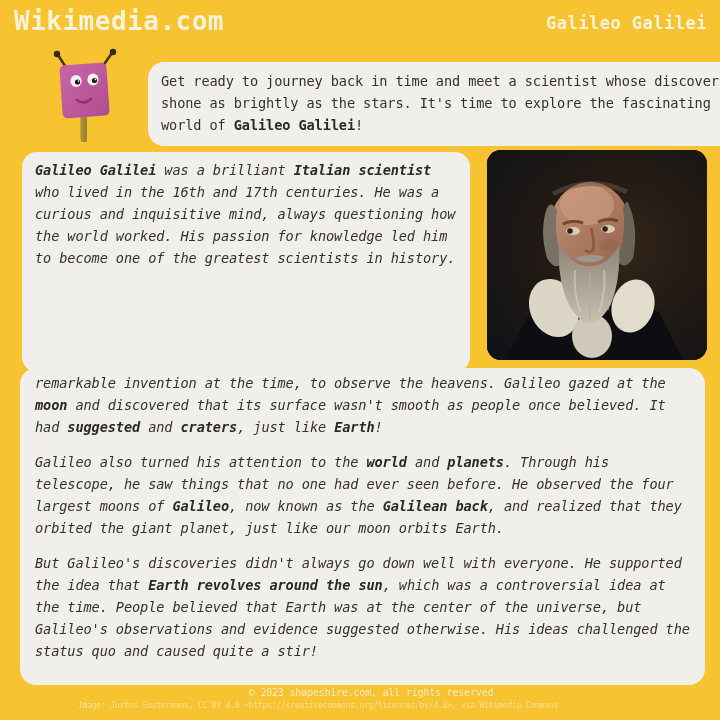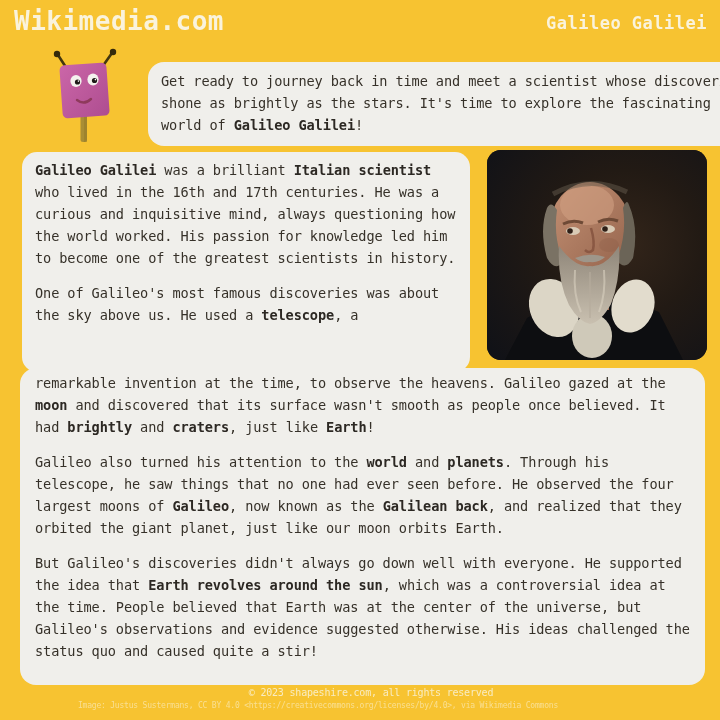--- a/index.html
+++ b/index.html
@@ -43,21 +43,21 @@
     border-radius:14px;overflow:hidden;background:#15161B;
   }
   
   .article-narrow{
     position:absolute;left:35px;top:159px;width:426px;z-index:3;
   }
   .article-wide{
     position:absolute;left:35px;top:372px;width:656px;z-index:3;
   }
   .article-narrow p,.article-wide p{
-    margin:0 0 13px 0;font-size:13.6px;line-height:22px;color:#363129;letter-spacing:-.1px;
+    margin:0 0 13px 0;font-size:13.6px;line-height:22px;color:#363129;letter-spacing:-.1px;font-style:italic;
   }
   .article-narrow p:last-child,.article-wide p:last-child{margin-bottom:0;}
   b{font-weight:bold;color:#2C2823;}
   
   .footer-copyright{
     position:absolute;left:0;top:687px;width:720px;text-align:center;
     font-size:10px;color:#F8ECC2;letter-spacing:-.2px;padding-left:11px;
   }
   .footer-credit{
     position:absolute;left:0;top:701px;width:636px;text-align:center;
@@ -141,23 +141,22 @@
     <path d="M88 108 Q103 102 118 107 Q112 113 103 112 Q94 113 88 108Z" fill="#9E968A"></path>
     <path d="M72 96 Q70 130 82 155 Q92 172 103 174 Q114 172 124 154 Q134 128 132 96 Q118 118 103 116 Q88 118 72 96Z" fill="url(#pbeard)"></path>
     <path d="M88 120 Q86 145 94 162" stroke="#D8D0C0" stroke-width="2" fill="none" opacity="0.6"></path>
     <path d="M103 122 Q103 150 103 168" stroke="#B5AC9C" stroke-width="2" fill="none" opacity="0.6"></path>
     <path d="M117 120 Q119 144 112 162" stroke="#D8D0C0" stroke-width="2" fill="none" opacity="0.6"></path>
   </svg>
 </div>
 
 <div class="article-narrow">
     <p><b>Galileo Galilei</b><span> was a brilliant </span><b>Italian scientist</b><span> who lived in the 16th and 17th centuries. He was a curious and inquisitive mind, always questioning how the world worked. His passion for knowledge led him to become one of the greatest scientists in history.</span></p>
-    <p><span>One of Galileo's most famous discoveries was about the sky above us. He used a </span><b>telescope</b><span>, a</span></p>
   </div>
 
 <div class="article-wide">
-    <p><span>remarkable invention at the time, to observe the heavens. Galileo gazed at the </span><b>moon</b><span> and discovered that its surface wasn't smooth as people once believed. It had </span><b>brightly</b><span> and </span><b>craters</b><span>, just like </span><b>Earth</b><span>!</span></p>
+    <p><span>remarkable invention at the time, to observe the heavens. Galileo gazed at the </span><b>moon</b><span> and discovered that its surface wasn't smooth as people once believed. It had </span><b>suggested</b><span> and </span><b>craters</b><span>, just like </span><b>Earth</b><span>!</span></p>
     <p><span>Galileo also turned his attention to the </span><b>world</b><span> and </span><b>planets</b><span>. Through his telescope, he saw things that no one had ever seen before. He observed the four largest moons of </span><b>Galileo</b><span>, now known as the </span><b>Galilean back</b><span>, and realized that they orbited the giant planet, just like our moon orbits Earth.</span></p>
     <p><span>But Galileo's discoveries didn't always go down well with everyone. He supported the idea that </span><b>Earth revolves around the sun</b><span>, which was a controversial idea at the time. People believed that Earth was at the center of the universe, but Galileo's observations and evidence suggested otherwise. His ideas challenged the status quo and caused quite a stir!</span></p>
   </div>
 
 <div class="footer-copyright">© 2023 shapeshire.com, all rights reserved</div>
 <div class="footer-credit">Image: Justus Sustermans, CC BY 4.0 &lt;https://creativecommons.org/licenses/by/4.0&gt;, via Wikimedia Commons</div>
 
 </body></html>

